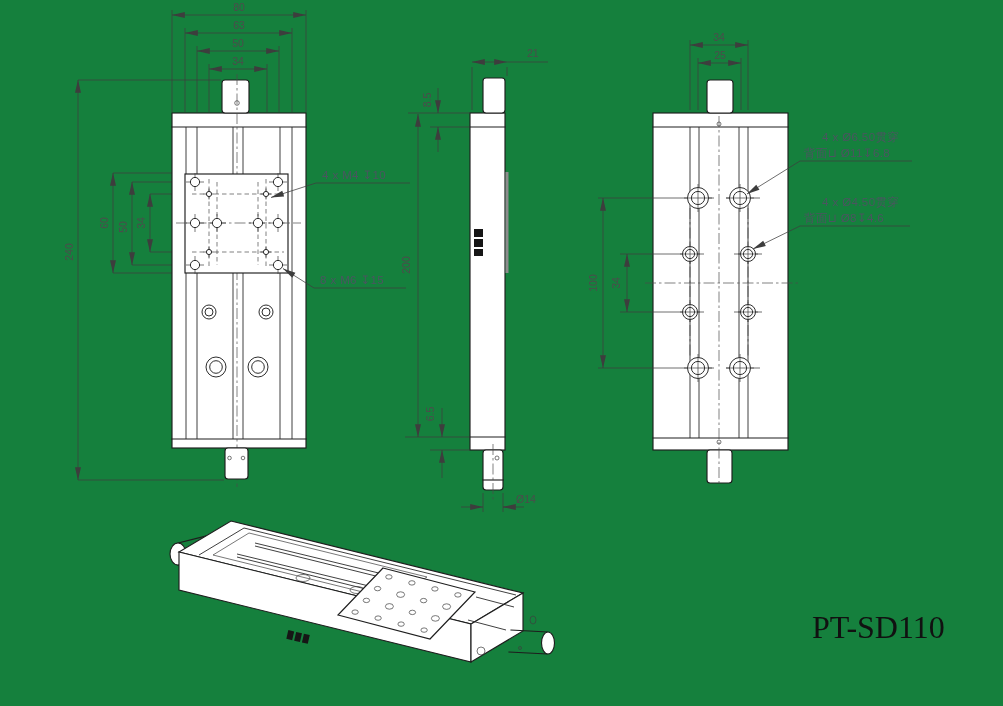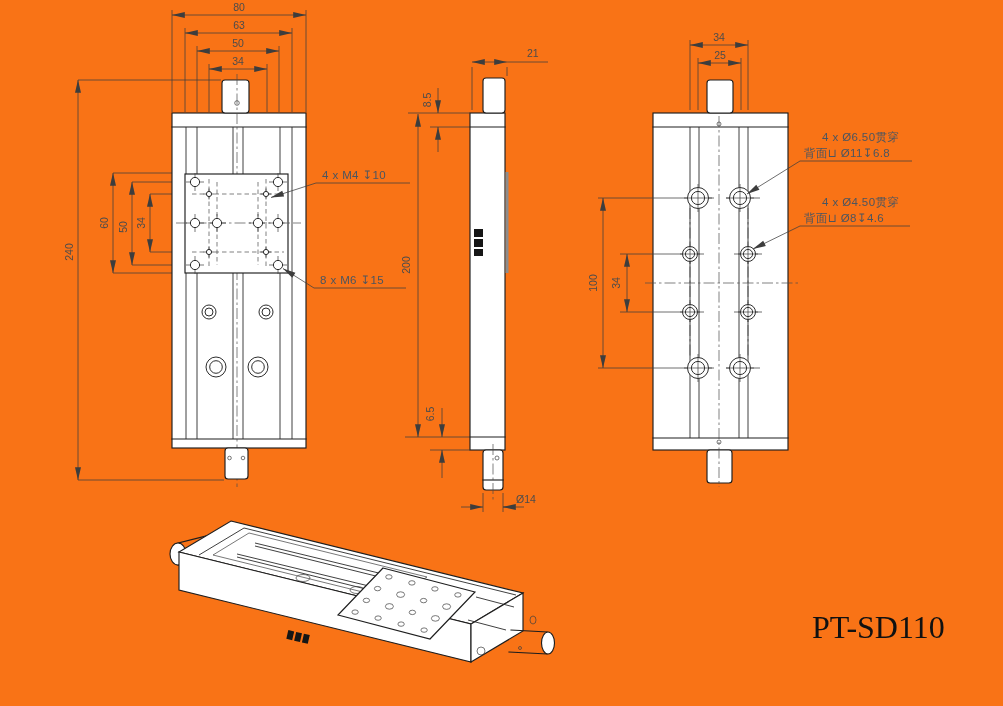--- a/index.html
+++ b/index.html
@@ -1,16 +1,16 @@
 <!DOCTYPE html>
 <html><head>
 <meta charset="utf-8">
 <style>
   html,body{margin:0;padding:0;background:#fff;}
-  .canvas{position:relative;width:1003px;height:706px;background:#f97316;overflow:hidden;
+  .canvas{position:relative;width:1003px;height:706px;background:#15803d;overflow:hidden;
           font-family:"Liberation Sans",sans-serif;}
   svg{position:absolute;left:0;top:0;}
   .ol   {stroke:#1e1e1e;stroke-width:1.15;fill:none;stroke-linecap:square;}
   .olf  {stroke:#1e1e1e;stroke-width:1.15;fill:#ffffff;stroke-linecap:square;}
   .rail {stroke:#2a2a2a;stroke-width:.9;fill:none;}
   .thin {stroke:#3d3d3d;stroke-width:.7;fill:none;}
   .dim  {stroke:#3d3d3d;stroke-width:.75;fill:none;}
   .cl   {stroke:#4a4a4a;stroke-width:.7;stroke-dasharray:11 3 2.5 3;fill:none;}
   .hid  {stroke:#4a4a4a;stroke-width:.7;stroke-dasharray:4.5 3;fill:none;}
   .hole {stroke:#222;stroke-width:.95;fill:#ffffff;}

